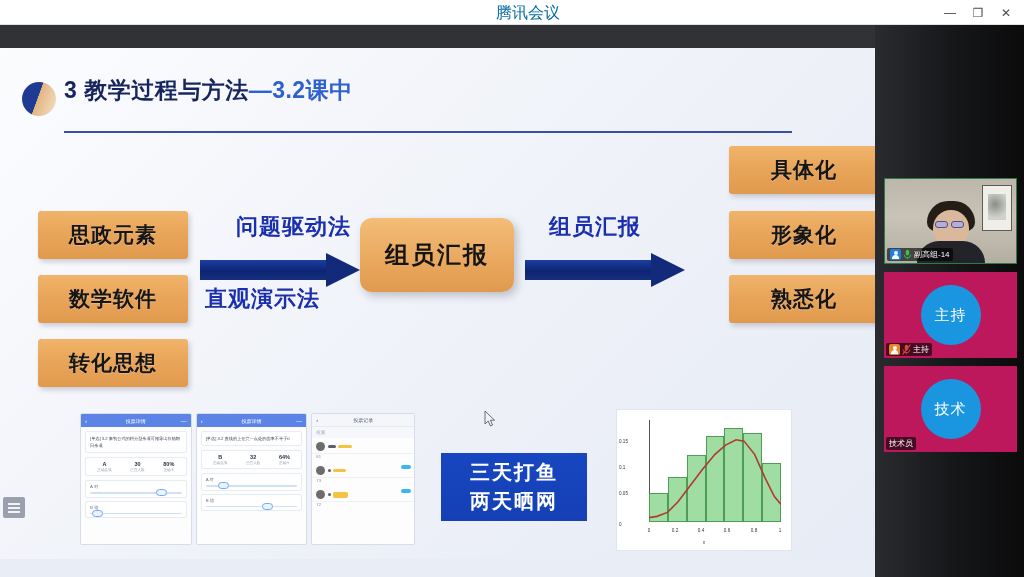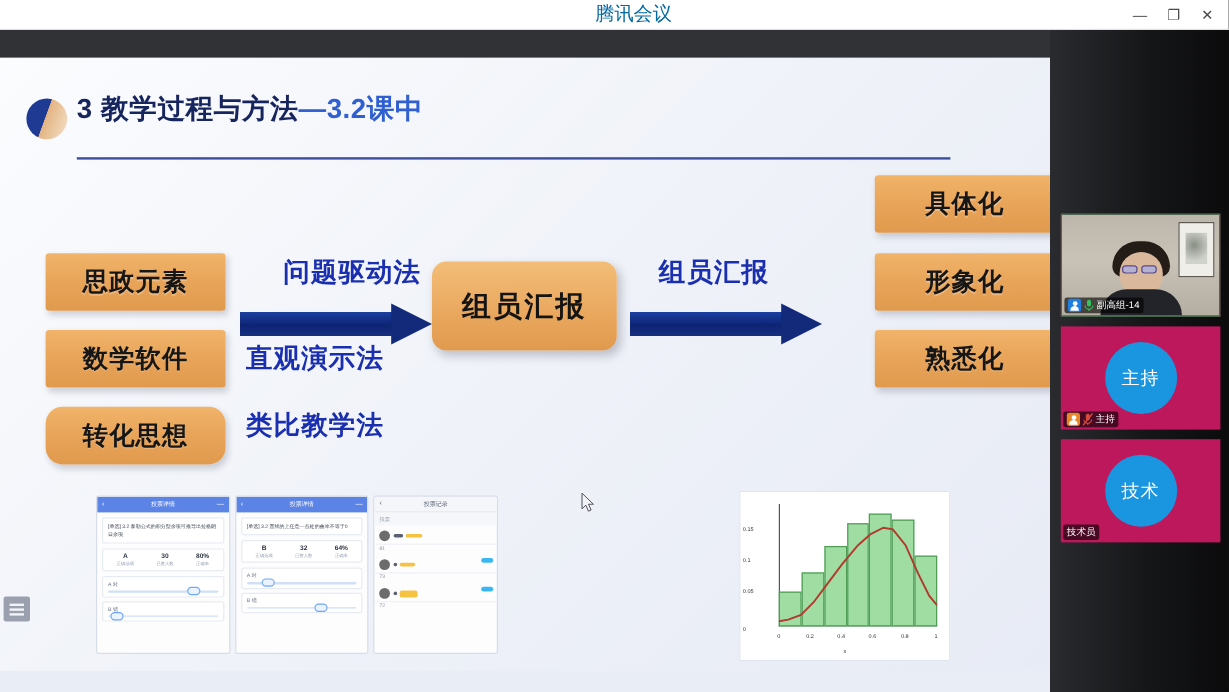--- a/index.html
+++ b/index.html
@@ -63,21 +63,21 @@
   .obox {
     position:absolute; display:flex; align-items:center; justify-content:center;
     background:linear-gradient(180deg,#f0b46a 0%,#e8a459 50%,#e09a4e 100%);
     border-radius:3px;
     box-shadow:2px 3px 5px rgba(60,60,80,.22);
     color:#161616; font-weight:bold; font-size:21px; letter-spacing:1px;
     text-shadow:0 1px 0 rgba(255,255,255,.25);
   }
   .col-left  { left:38px;  width:150px; height:48px; }
   .col-right { left:702px; width:150px; height:48px;margin-left:27px; }
-  .r1 { top:98px; } .r2 { top:163px; } .r3 { top:227px; } .r4 { top:291px;border-radius:14px; }
+  .r1 { top:98px; } .r2 { top:163px; } .r3 { top:227px; } .r4 { top:291px; }
 
   
   .center-box {
     position:absolute; left:360px; top:170px; width:154px; height:74px;
     display:flex; align-items:center; justify-content:center;
     background:linear-gradient(180deg,#f3bd78 0%,#eaa95f 55%,#e09a4e 100%);
     border-radius:12px;
     box-shadow:3px 4px 8px rgba(60,60,80,.28);
     font-size:24px; font-weight:bold; color:#141414; letter-spacing:2px;
   }
@@ -313,21 +313,20 @@
       <div class="shaft"></div>
         <div class="head"></div>
     </div>
     <div class="arrow arrow-right">
       <div class="shaft"></div>
         <div class="head"></div>
     </div>
 
     <div class="blabel" style="left:205px; top:164px;margin-left:31px;">问题驱动法</div>
     <div class="blabel" style="left:205px; top:236px;">直观演示法</div>
-    <div class="blabel" style="left:205px; top:292px;">类比教学法</div>
     <div class="blabel" style="left:549px; top:164px;">组员汇报</div>
 
     <div class="thumb-wrap">
 
       <div class="phone p1">
         <div class="ph-bar">
           <span class="back">‹</span>
           <span>投票详情</span>
           <span class="dash">—</span>
         </div>
@@ -438,20 +437,24 @@
                 <span class="rec-chip" style="width:15px;height:6px;background:#f5c242"></span>
               </div>
             </div>
           <div class="rec-badge"></div>
         </div>
         <div class="rec-num">72</div>
       </div>
 
     </div>
 
+    <div class="bluebox">
+      <span>三天打鱼</span>
+      <span>两天晒网</span>
+    </div>
 
     <div class="chartbox">
       <div class="axis-y"></div>
       <div class="axis-x"></div>
 
       <div class="ytick" style="top:114px;">0</div>
       <div class="ytick" style="top:83px;">0.05</div>
       <div class="ytick" style="top:57px;">0.1</div>
       <div class="ytick" style="top:31px;">0.15</div>
 

